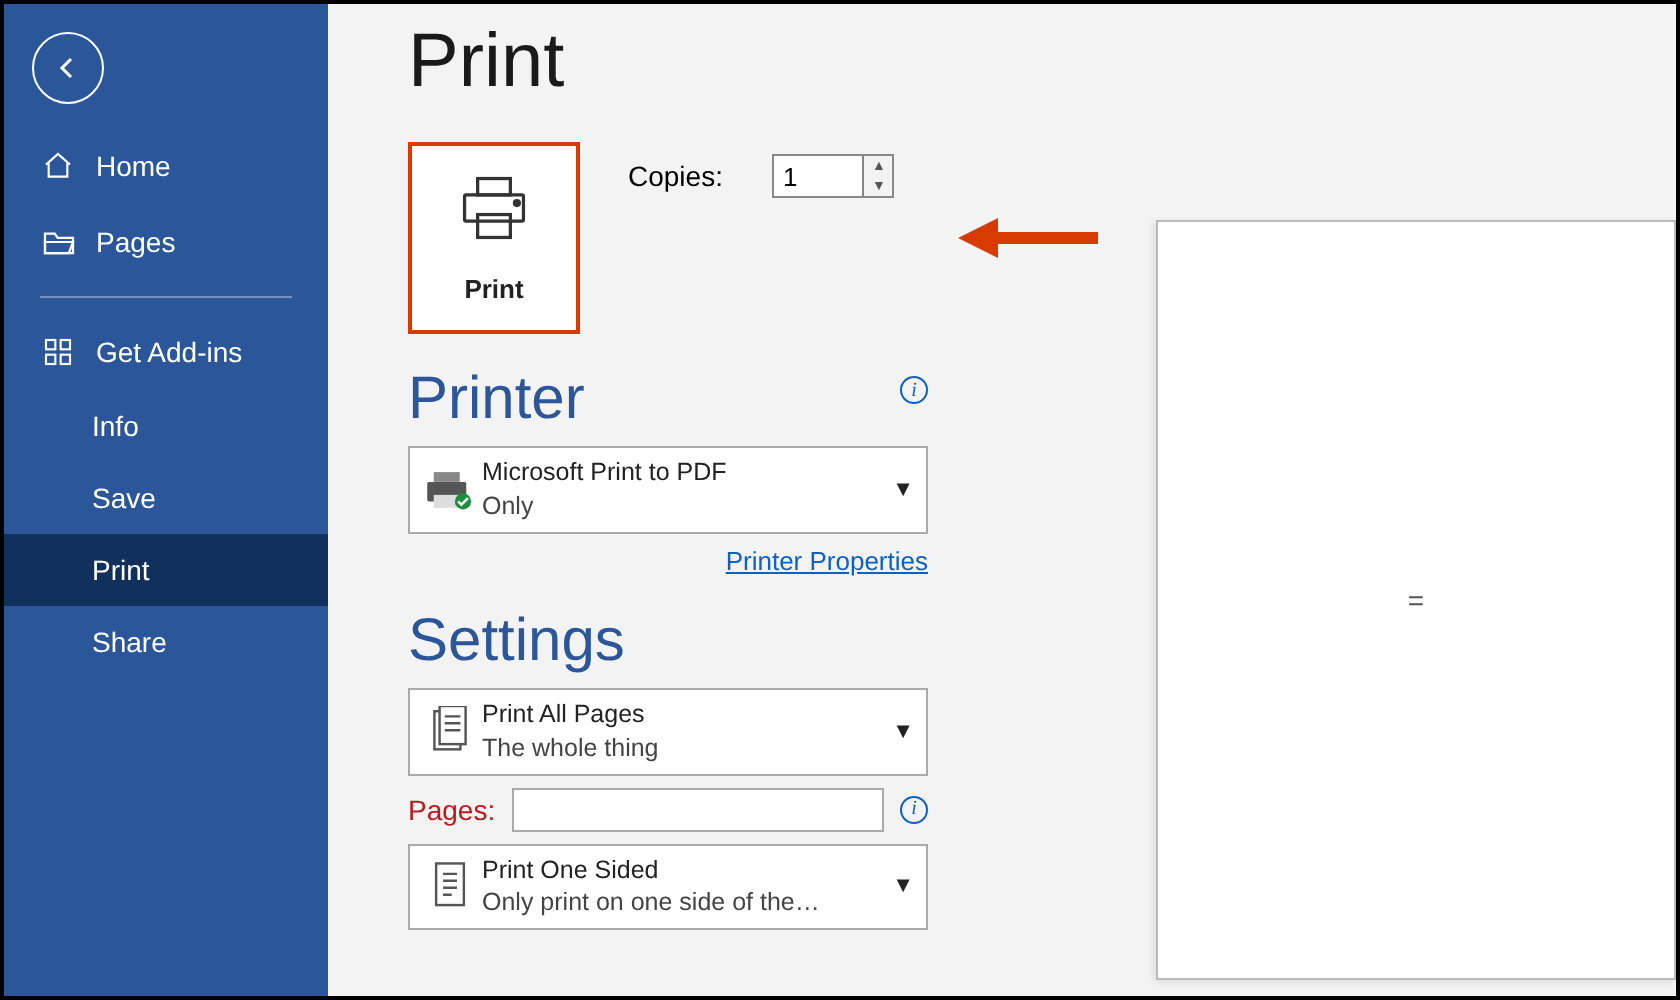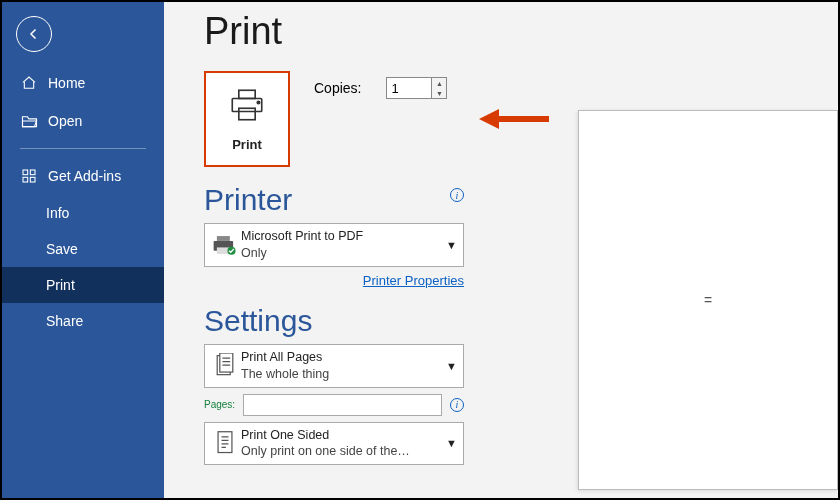--- a/index.html
+++ b/index.html
@@ -29,21 +29,21 @@
   .section-h { font-size:30px; font-weight:300; color:#2b579a; margin-top:16px; margin-bottom:6px; }
   .infoicon { display:inline-flex; width:14px; height:14px; border:1.2px solid #0b61c4; border-radius:50%; color:#0b61c4; font-size:10px; align-items:center; justify-content:center; font-style:italic; font-family:Georgia,serif; }
   .section-row { display:flex; align-items:center; justify-content:space-between; width:260px; }
   .dropdown { width:260px; border:1px solid #aaa; background:#fff; display:flex; align-items:center; padding:4px 6px; gap:2px; cursor:pointer;justify-content:space-between; }
   .dropdown .dicon { width:28px; display:flex; align-items:center; justify-content:center; }
   .dropdown .dtext { flex:1; font-size:12.5px; line-height:1.35; color:#222; }
   .dropdown .dtext .sub { color:#444; }
   .dropdown .caret { color:#222; font-size:11px; }
   .link { color:#0b61c4; text-decoration:underline; font-size:13px; display:block; width:260px; text-align:right; margin-top:6px; cursor:pointer; }
   .pages-row { display:flex; align-items:center; gap:8px; width:260px; margin:6px 0; }
-  .pages-row label { font-size:10px; color:#15803d; }
+  .pages-row label { font-size:14px; color:#b91c1c; }
   .pages-row input { flex:1; height:22px; border:1px solid #aaa; padding:2px 4px; font-size:13px; }
   .preview { position:absolute; right:0; top:108px; width:260px; height:380px; background:#fff; border:1px solid #bbb; box-shadow: -1px 1px 4px rgba(0,0,0,0.1); display:flex; align-items:center; justify-content:center; color:#555; font-size:14px; }
   .ellipsis { white-space:nowrap; overflow:hidden; text-overflow:ellipsis; max-width:170px; display:block; }
 </style>
 </head>
 <body>
 
 <div class="app">
 
   <div class="sidebar">
@@ -63,21 +63,21 @@
         </span>
       <span>Home</span>
     </div>
     <div class="nav-item">
       <span class="ic">
           <svg width="17" height="14" viewBox="0 0 24 20" stroke-width="1.6">
             <path d="M2 4h7l2 3h11v11H2z"></path>
             <path d="M2 10h20l-3 8H2z"></path>
           </svg>
         </span>
-      <span>Open</span>
+      <span>Pages</span>
     </div>
     <div class="nav-sep"></div>
     <div class="nav-item">
       <span class="ic">
           <svg width="16" height="16" viewBox="0 0 24 24" stroke-width="1.6">
             <rect x="3" y="3" width="7" height="7"></rect>
             <rect x="14" y="3" width="7" height="7"></rect>
             <rect x="3" y="14" width="7" height="7"></rect>
             <rect x="14" y="14" width="7" height="7"></rect>
           </svg>

